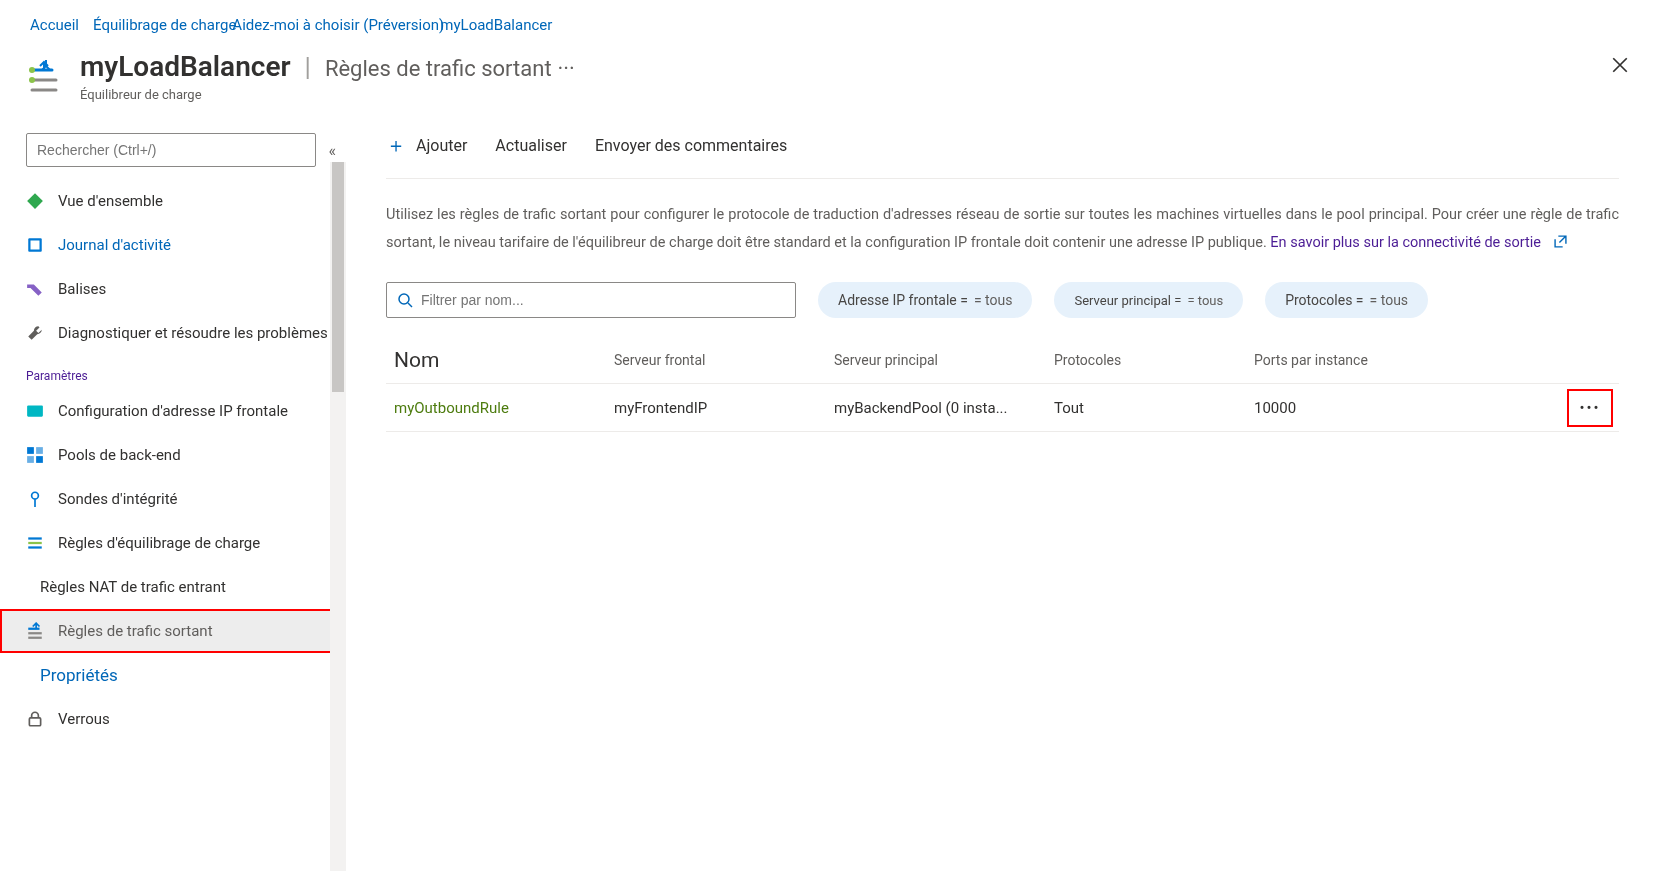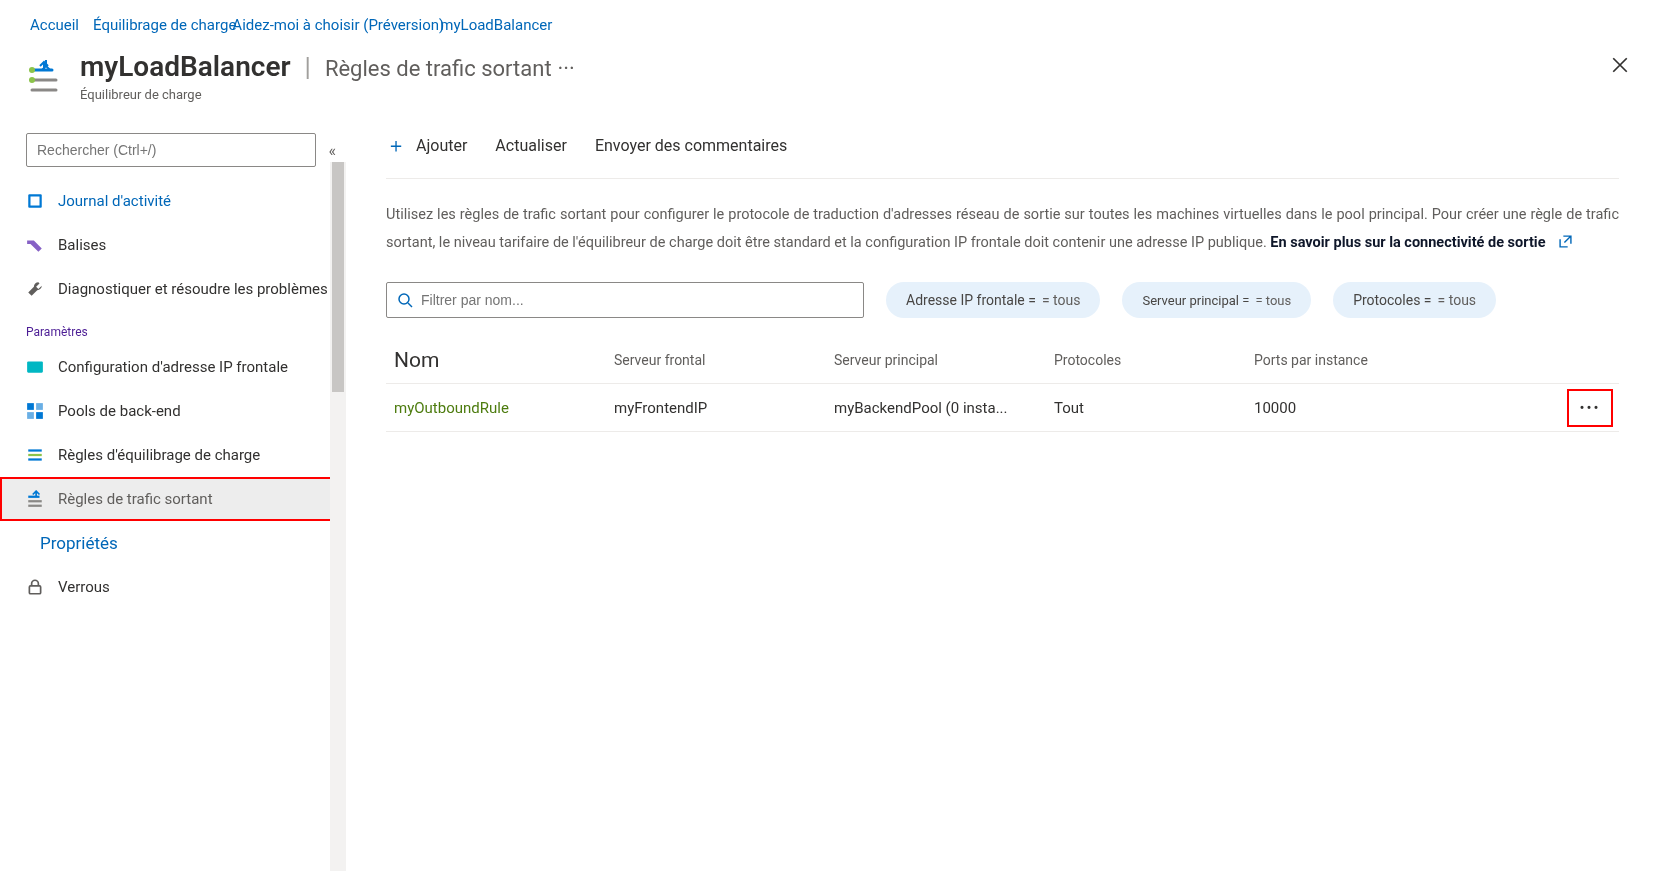--- a/index.html
+++ b/index.html
@@ -161,31 +161,31 @@
   }
 
   .info-text {
     font-size: 14.5px;
     color: #605e5c;
     line-height: 1.9;
     text-align: justify;
     margin-right: 40px;
     margin-bottom: 26px;
   }
-  .info-text .link { color: #0f172a; cursor: pointer; font-weight: bold; }
+  .info-text .link { color: #4c1d95; cursor: pointer; }
   .ext-icon { display: inline-block; margin-left: 10px; color: #0067b8; }
   .ext-icon svg { width: 13px; height: 13px; vertical-align: -1px; }
 
   .filters {
     display: flex; align-items: center; gap: 22px;
     margin-bottom: 18px;
   }
   .filter-input {
     display: flex; align-items: center; gap: 8px;
-    width: 478px; height: 36px;
+    width: 410px; height: 36px;
     border: 1px solid #8a8886; border-radius: 2px;
     padding: 0 10px;
     color: #605e5c;
   }
   .filter-input svg { width: 16px; height: 16px; color: #0067b8; }
   .filter-input input {
     border: none; outline: none; flex: 1;
     font-size: 14px; color: #605e5c; background: transparent;
   }
   .pill {
@@ -268,20 +268,28 @@
 
 <div class="main">
 
   <div class="sidebar">
     <div class="sidebar-search-row">
       <input class="search-box" placeholder="Rechercher (Ctrl+/)" style="">
       <span class="collapse-chevron">«</span>
     </div>
 
     <ul class="nav-list">
+      <li class="nav-item">
+        <span class="nav-icon">
+          <svg viewBox="0 0 16 16">
+              <polygon points="8,1 15,8 8,15 1,8" fill="#2fa84f"></polygon>
+            </svg>
+        </span>
+        <span>Vue d'ensemble</span>
+      </li>
       <li class="nav-item link-style">
         <span class="nav-icon">
           <svg viewBox="0 0 16 16">
               <rect x="2" y="2" width="12" height="12" rx="1" fill="#0078d4"></rect>
               <rect x="4" y="4" width="8" height="8" fill="#fff"></rect>
             </svg>
         </span>
         <span>Journal d'activité</span>
       </li>
       <li class="nav-item">
@@ -318,26 +326,38 @@
               <rect x="9" y="1" width="6" height="6" fill="#69afe5"></rect>
               <rect x="1" y="9" width="6" height="6" fill="#69afe5"></rect>
               <rect x="9" y="9" width="6" height="6" fill="#0078d4"></rect>
             </svg>
         </span>
         <span>Pools de back-end</span>
       </li>
       <li class="nav-item">
         <span class="nav-icon">
           <svg viewBox="0 0 16 16">
+              <circle cx="8" cy="5" r="3" fill="none" stroke="#0078d4" stroke-width="1.5"></circle>
+              <line x1="8" y1="8" x2="8" y2="15" stroke="#0078d4" stroke-width="1.5"></line>
+            </svg>
+        </span>
+        <span>Sondes d'intégrité</span>
+      </li>
+      <li class="nav-item">
+        <span class="nav-icon">
+          <svg viewBox="0 0 16 16">
               <line x1="2" y1="4" x2="14" y2="4" stroke="#0078d4" stroke-width="2"></line>
               <line x1="2" y1="8" x2="14" y2="8" stroke="#8bc34a" stroke-width="2"></line>
               <line x1="2" y1="12" x2="14" y2="12" stroke="#0078d4" stroke-width="2"></line>
             </svg>
         </span>
         <span>Règles d'équilibrage de charge</span>
+      </li>
+      <li class="nav-item noicon">
+        <span>Règles NAT de trafic entrant</span>
       </li>
       <li class="nav-item selected">
         <span class="nav-icon">
           <svg viewBox="0 0 16 16">
             <line x1="2" y1="6" x2="12" y2="6" stroke="#0078d4" stroke-width="2"></line>
             <line x1="2" y1="10" x2="14" y2="10" stroke="#8a8886" stroke-width="2"></line>
             <line x1="2" y1="14" x2="14" y2="14" stroke="#8a8886" stroke-width="2"></line>
             <path d="M9 2 L9 6 M6 4 L9 1 L12 4" stroke="#0078d4" stroke-width="1.5" fill="none"></path>
           </svg>
         </span>

